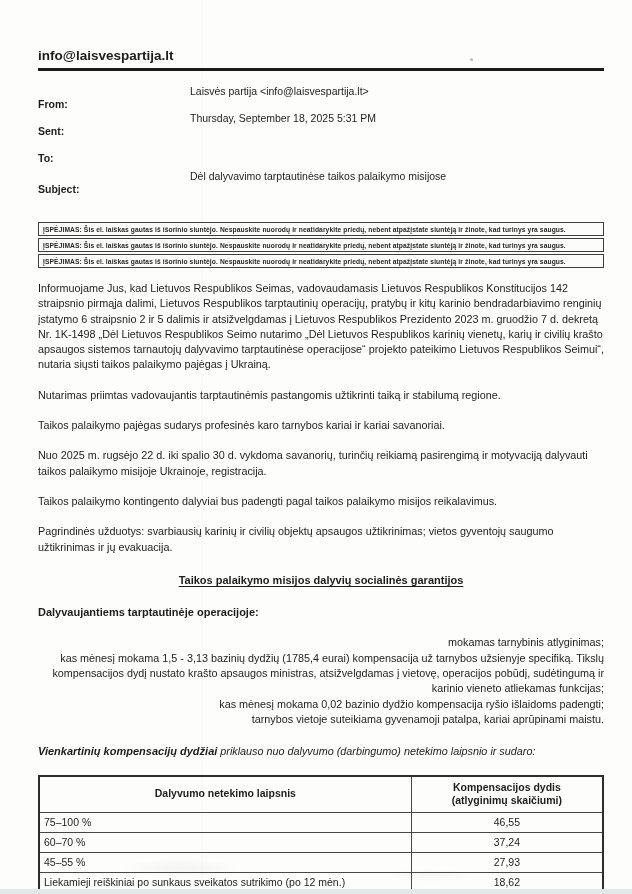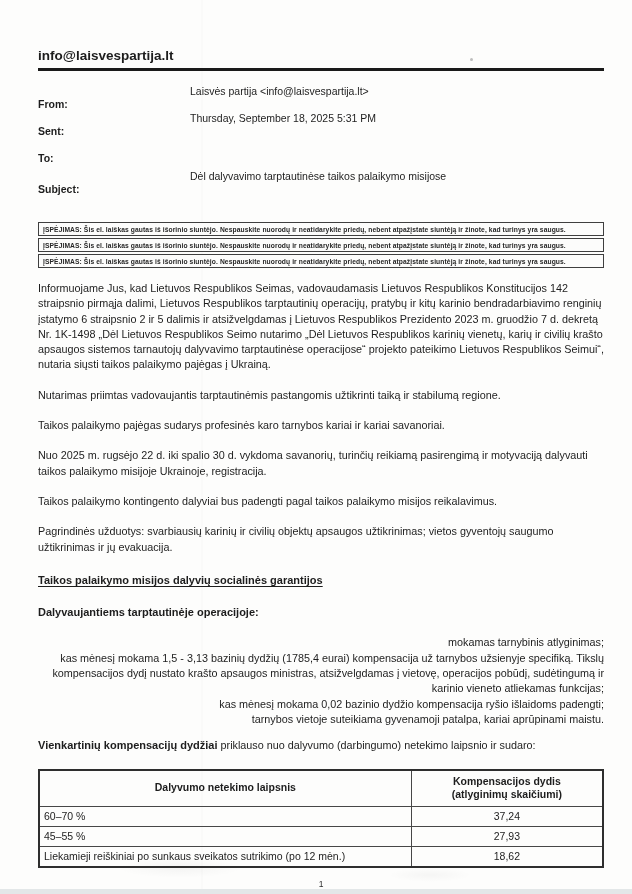--- a/index.html
+++ b/index.html
@@ -58,25 +58,26 @@
   }
   .body-text { font-size: 10.8px; line-height: 15.3px; }
   .para { margin: 15px 0 0 0; }
   .para.first { margin-top: 13px; }
   .section-heading {
     margin-top: 18px;
     font-size: 11px;
     font-weight: bold;
     text-decoration: underline;
     text-underline-offset: 2px;
+    text-align: center;
   }
   .sub-heading { margin-top: 17px; font-size: 11px; font-weight: bold; }
   .benefits { margin-top: 15px; text-align: right; }
   .benefit-line { margin: 0; }
-  .comp-line { margin-top: 11px; white-space: nowrap; }
+  .comp-line { margin-top: 17px; white-space: nowrap; font-style: italic; }
   .comp-bold { font-weight: bold; font-size: 11px; }
   .comp-table {
     width: 100%;
     border-collapse: collapse;
     margin-top: 15px;
     border: 2.5px solid #2e2e2e;
   }
   .comp-table th, .comp-table td {
     border: 1.5px solid #474747;
     font-size: 10.5px;
@@ -155,20 +156,24 @@
 
     <table class="comp-table">
       <thead>
         <tr>
           <th>Dalyvumo netekimo laipsnis</th>
           <th>Kompensacijos dydis (atlyginimų skaičiumi)</th>
         </tr>
       </thead>
       <tbody>
         <tr>
+          <td class="degree">75–100 %</td>
+          <td class="amount">46,55</td>
+        </tr>
+        <tr>
           <td class="degree">60–70 %</td>
           <td class="amount">37,24</td>
         </tr>
         <tr>
           <td class="degree">45–55 %</td>
           <td class="amount">27,93</td>
         </tr>
         <tr>
           <td class="degree">Liekamieji reiškiniai po sunkaus sveikatos sutrikimo (po 12 mėn.)</td>
           <td class="amount">18,62</td>

